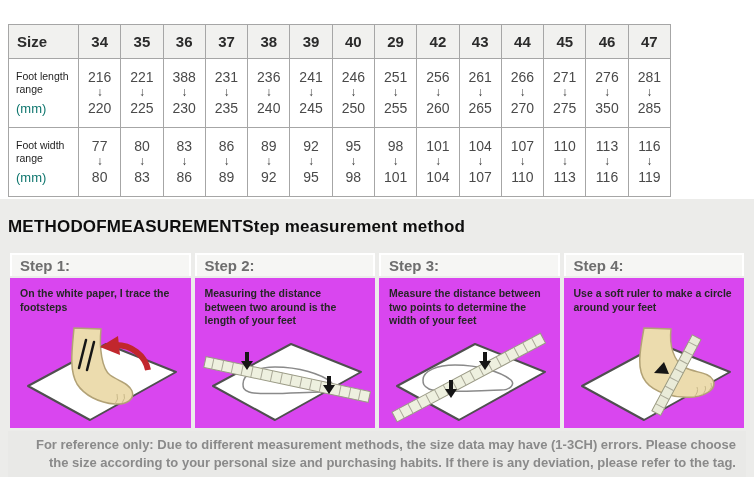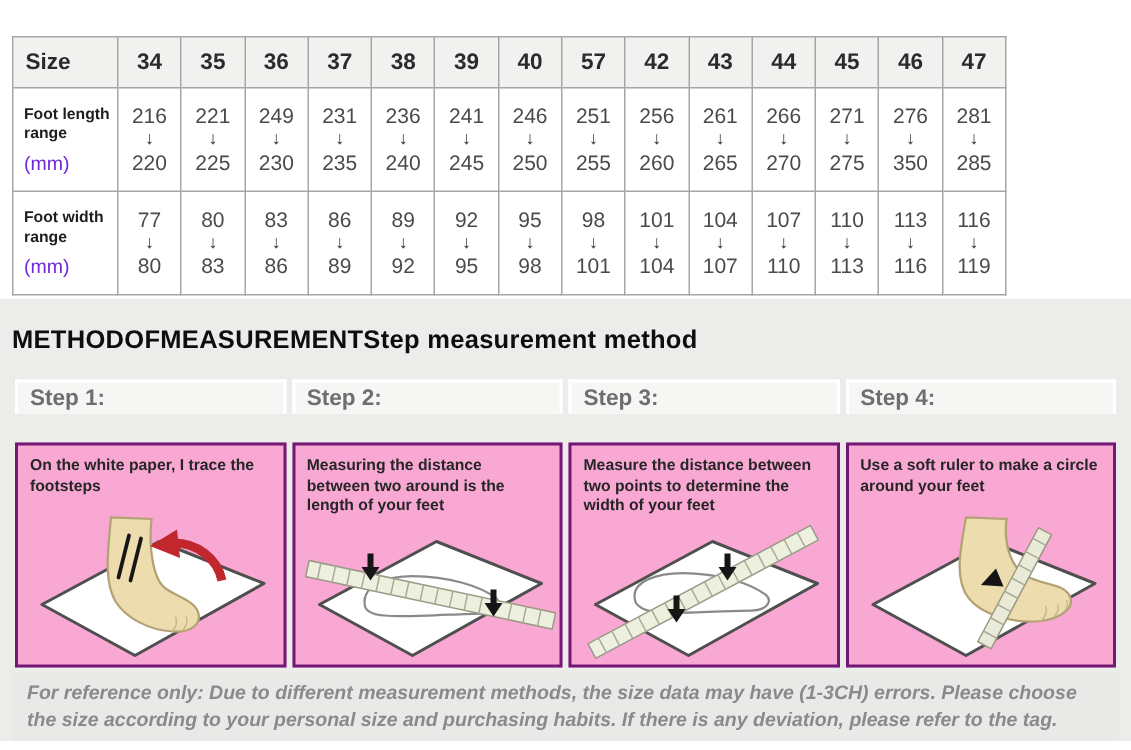--- a/index.html
+++ b/index.html
@@ -12,47 +12,47 @@
 
   
   .table-wrap { padding:24px 8px 0 8px; }
   table.size-table { border-collapse:collapse; width:663px; table-layout:fixed; }
   .size-table th, .size-table td { border:1px solid #a6a6a6; text-align:center; padding:0; background:#fff; }
   .size-table tr.hdr th { height:34px; background:#f1f1ef; font-size:15px; font-weight:bold; color:#2b2b2b; }
   .size-table th.sizelbl { text-align:left; padding-left:8px; font-size:14px; color:#1e1e1e; }
   .size-table td.range { height:69px; font-size:14px; color:#4a4a4a; line-height:1.25; vertical-align:middle; }
   .size-table .arrow { font-size:12px; color:#3a3a3a; line-height:1.1; }
   .size-table td.lblcell { text-align:left; padding:4px 2px 4px 7px; vertical-align:middle; }
-  .lbl-title { font-weight:bold; font-size:10.5px; color:#1e1e1e; line-height:1.2; }
-  .lbl-unit { font-size:13px; color:#6d28d9; margin-top:5px; }
+  .lbl-title { font-weight:normal; font-size:10.5px; color:#1e1e1e; line-height:1.2; }
+  .lbl-unit { font-size:13px; color:#0f766e; margin-top:5px; }
 
   
   .section { background:#ececea; margin-top:2px; padding:12px 8px 0 8px; }
   .heading {
     font-weight:bold; font-size:17px; color:#0e0e0e;
     padding:6px 0 16px 0; letter-spacing:0.2px;
   }
   .steps { display:flex; gap:0; }
   .step { flex:1; margin:0 2px; }
   .step-h {
     background:#f6f6f4; border:2px solid #fff; border-bottom:none;
-    color:#6e6e6e; font-weight:bold; font-size:15px; padding:2px 8px; margin-bottom:19px;
-  }
-  .step-body { background:#f9a8d4; border:2px solid #701a75; height:150px; overflow:hidden; }
+    color:#6e6e6e; font-weight:bold; font-size:15px; padding:2px 8px; margin-bottom:2px;
+  }
+  .step-body { background:#d946ef; border:2px solid #d946ef; height:150px; overflow:hidden; }
   .step-desc {
     font-weight:bold; font-size:10.5px; color:#262626;
     padding:7px 8px 0 8px; line-height:1.3; min-height:44px;
   }
   .step-illus { display:flex; justify-content:center; }
   .step-illus svg { display:block; }
 
   
   .footer-bar {
-    background:#e9e9e7; margin-top:3px; padding:5px 10px; text-align:left;
-    font-weight:bold; font-size:13px; color:#8a8a8a; line-height:1.4;font-style:italic;
+    background:#e9e9e7; margin-top:3px; padding:5px 10px; text-align:right;
+    font-weight:bold; font-size:13px; color:#8a8a8a; line-height:1.4;
   }
   .footer-inner { max-width:728px; margin:0 auto; }
 </style>
 </head>
 <body>
 
 <div class="page">
 
   <div class="table-wrap">
     <table class="size-table">
@@ -76,21 +76,21 @@
       <tbody>
           <tr class="hdr">
             <th class="sizelbl">Size</th>
             <th>34</th>
             <th>35</th>
             <th>36</th>
             <th>37</th>
             <th>38</th>
             <th>39</th>
             <th>40</th>
-            <th>57</th>
+            <th>29</th>
             <th>42</th>
             <th>43</th>
             <th>44</th>
             <th>45</th>
             <th>46</th>
             <th>47</th>
           </tr>
           <tr>
             <td class="lblcell">
               <div class="lbl-title">Foot length range</div>
@@ -100,21 +100,21 @@
               <div>216</div>
               <div class="arrow">↓</div>
               <div>220</div>
             </td>
             <td class="range">
               <div>221</div>
               <div class="arrow">↓</div>
               <div>225</div>
             </td>
             <td class="range">
-              <div>249</div>
+              <div>388</div>
               <div class="arrow">↓</div>
               <div>230</div>
             </td>
             <td class="range">
               <div>231</div>
               <div class="arrow">↓</div>
               <div>235</div>
             </td>
             <td class="range">
               <div>236</div>

